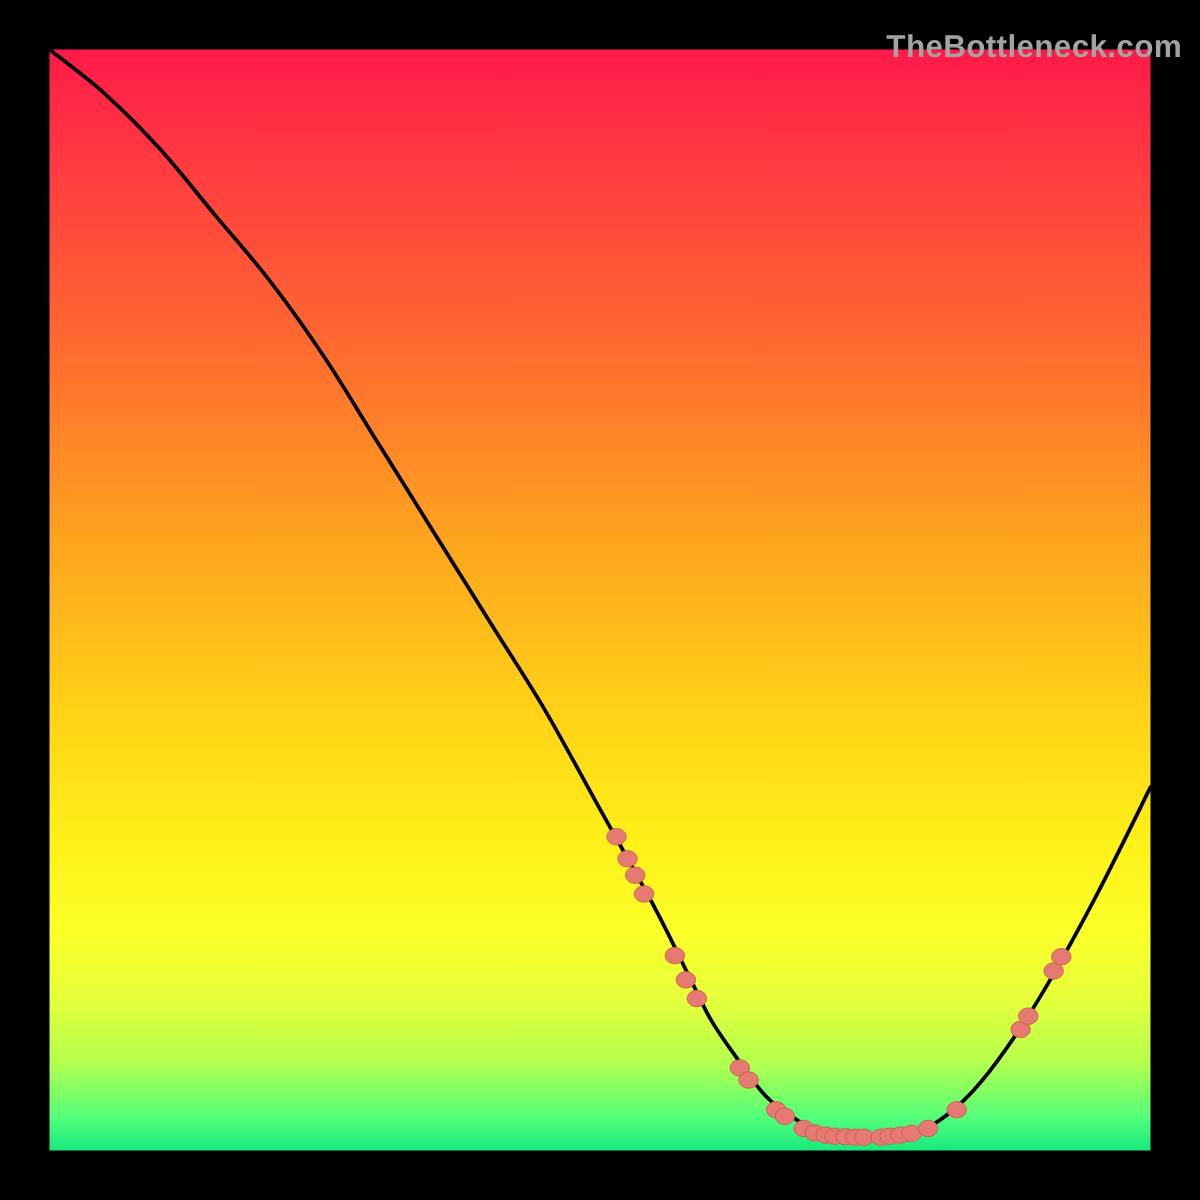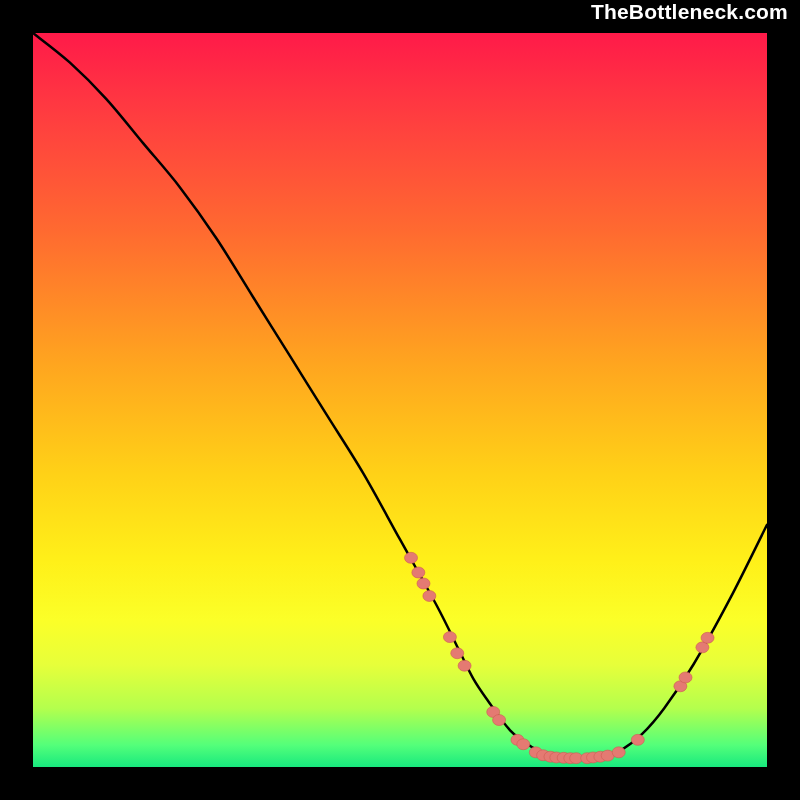--- a/index.html
+++ b/index.html
@@ -12,23 +12,23 @@
     font-family: Arial, Helvetica, sans-serif;
   }
   .frame {
     position: relative;
     width: 800px;
     height: 800px;
     background: #000;
   }
   .watermark {
     position: absolute;
-    top: 0;
+    top: 20px;
     right: 12px;
-    color: #ffffff;
+    color: #a3a3a3;
     font-size: 21px;
     font-weight: bold;
     letter-spacing: 0.2px;
     z-index: 20;
   }
   .plot {
     position: absolute;
     left: 33px;
     top: 33px;
     width: 734px;

